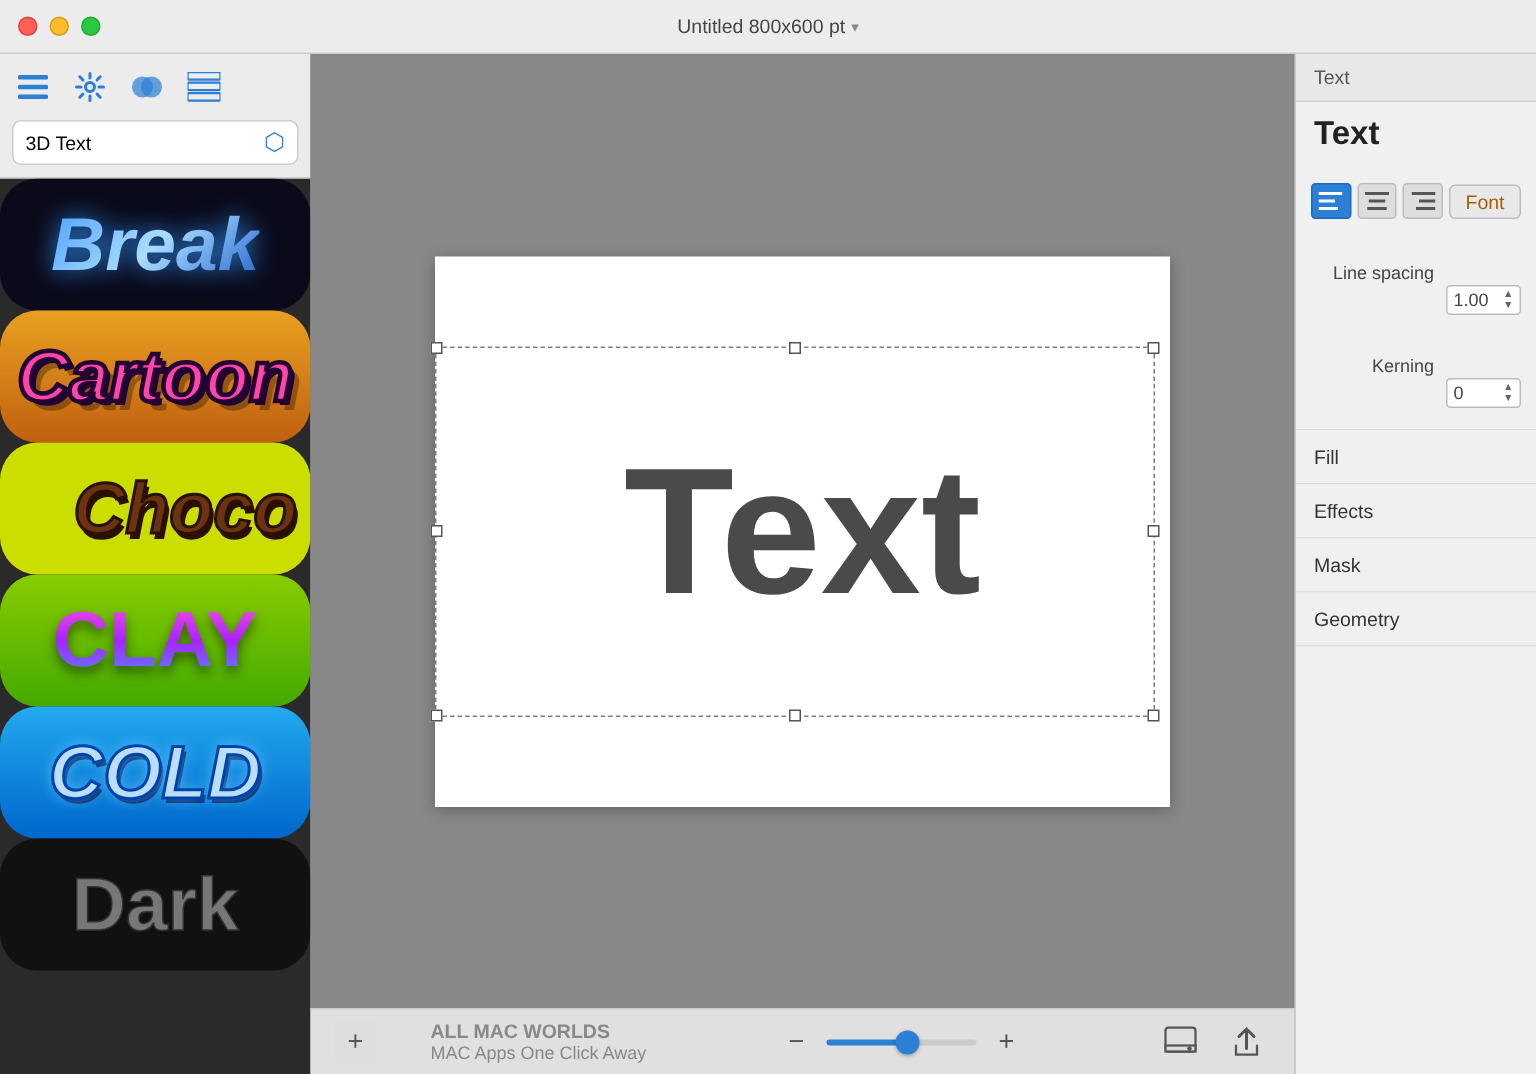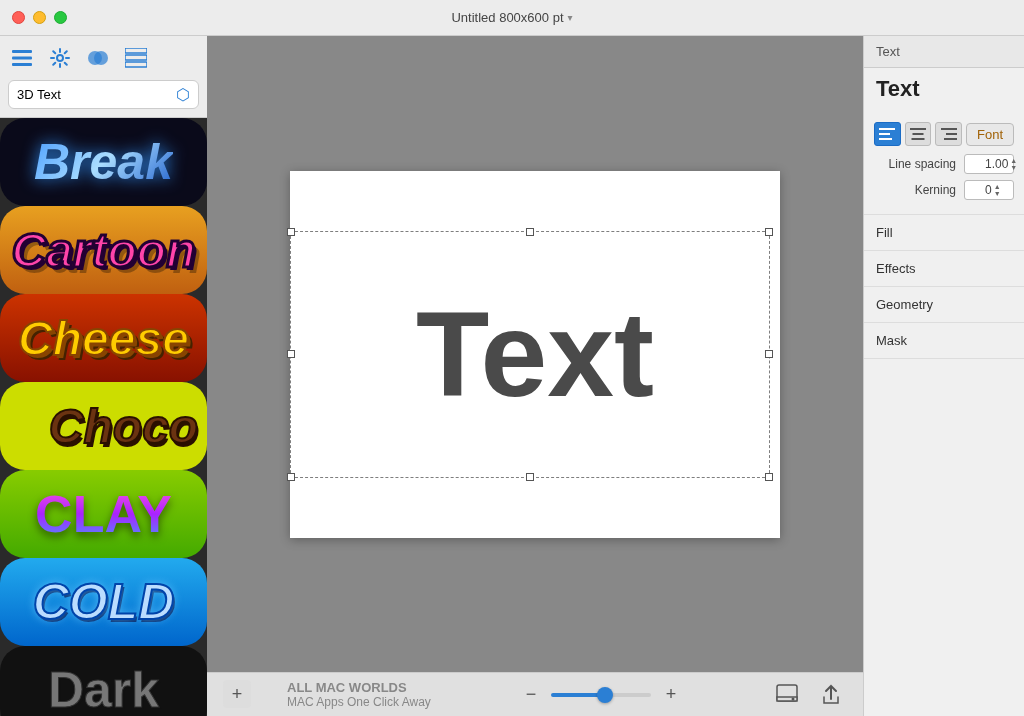--- a/index.html
+++ b/index.html
@@ -349,24 +349,25 @@
       margin-bottom: 6px;
       font-size: 12px;
       color: #444;
     }
     .text-prop-label { flex: 1; text-align: right; margin-right: 8px; }
     .text-prop-input {
       width: 50px;
       border: 1px solid #bbb;
       background: white;
       border-radius: 3px;
-      padding: 2px 20px;
+      padding: 2px 4px;
       font-size: 12px;
       display: flex; align-items: flex-start;
       justify-content: space-between;
+      margin-top: 36px;
     }
     .stepper {
       display: flex;
       flex-direction: column;
       margin-left: 2px;
     }
     .stepper-up, .stepper-down {
       font-size: 7px;
       line-height: 1;
       cursor: pointer;
@@ -446,23 +447,20 @@
     <div class="style-list">
 
       <div class="style-item style-break">
         <span class="style-item-text" style="font-style:italic; font-size:50px; background: linear-gradient(135deg, #4a9eff, #aaddff, #2060cc); -webkit-background-clip:text; -webkit-text-fill-color:transparent; filter: drop-shadow(0 0 8px rgba(50,150,255,0.9));">Break</span>
       </div>
 
       <div class="style-item style-cartoon">
         <span class="style-item-text" style="color:#ff44aa; font-style:italic; font-size:48px; -webkit-text-stroke:3px #220033; text-shadow: 3px 3px 0 #220033, 6px 6px 0 rgba(0,0,0,0.3);">Cartoon</span>
       </div>
 
-      <div class="style-item style-cheese">
-        <span class="style-item-text" style="color:#ffcc00; font-size:48px; -webkit-text-stroke:2px #884400; text-shadow: 3px 3px 0 #884400, 5px 5px 0 #442200;">Cheese</span>
-      </div>
 
       <div class="style-item style-choco">
         <span class="style-item-text" style="color:#6b3311; font-style:italic; font-size:48px; -webkit-text-stroke:2px #2a1000; text-shadow: 2px 4px 0 #2a1000;">Choco</span>
       </div>
 
       <div class="style-item style-clay">
         <span class="style-item-text" style="font-style:normal; font-size:52px; font-weight:900; background: linear-gradient(to bottom, #ff55dd, #aa22ff, #4499ff); -webkit-background-clip:text; -webkit-text-fill-color:transparent; filter: drop-shadow(0 4px 4px rgba(0,0,0,0.5));">CLAY</span>
       </div>
 
       <div class="style-item style-cold">
@@ -587,25 +585,25 @@
     </div>
 
     <div class="panel-section">
       <div class="panel-section-header">
         <span>Effects</span>
       </div>
     </div>
 
     <div class="panel-section">
       <div class="panel-section-header">
-        <span>Geometry</span>
+        <span>Mask</span>
       </div>
     </div>
 
     <div class="panel-section">
       <div class="panel-section-header">
-        <span>Mask</span>
+        <span>Geometry</span>
       </div>
     </div>
 
   </div>
 
 </div>
 
 </body></html>

